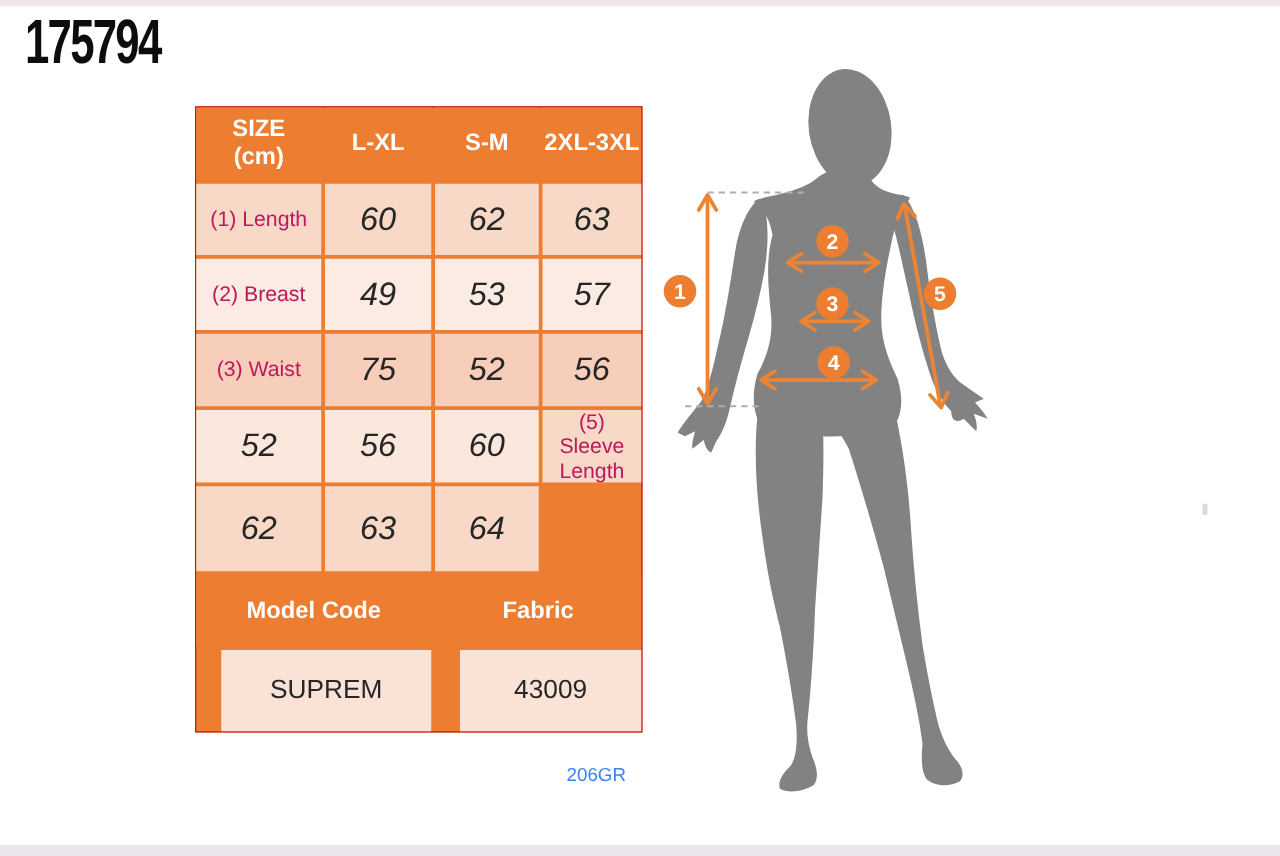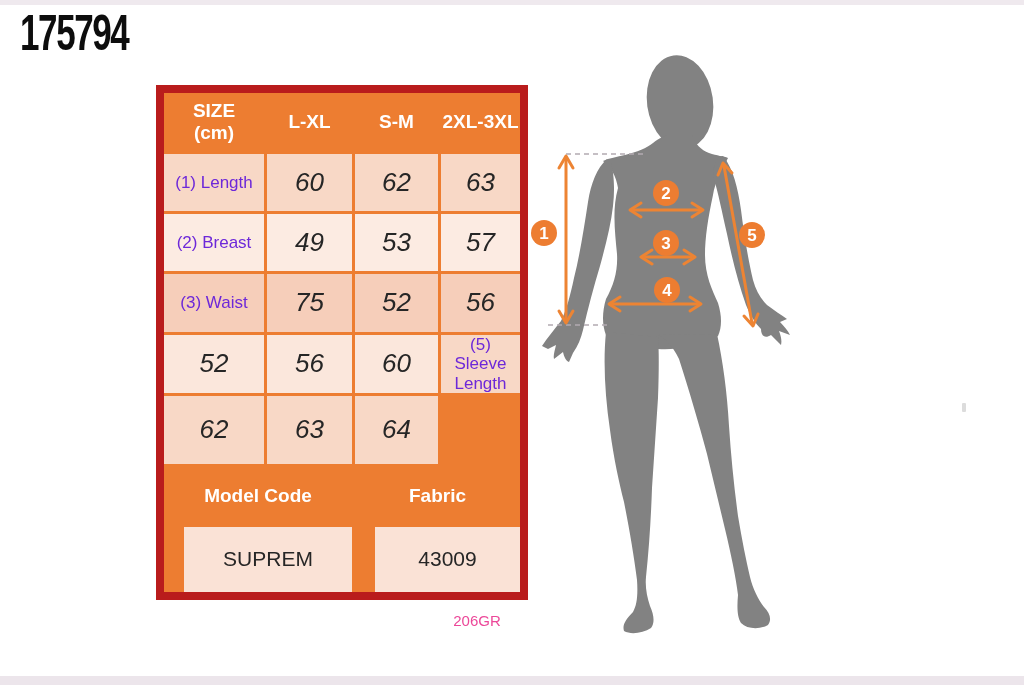--- a/index.html
+++ b/index.html
@@ -16,39 +16,39 @@
     letter-spacing:-2px;transform:scaleX(0.70);transform-origin:left top;
   }
   
   .size-table{
     position:absolute;left:156px;top:85px;
     display:grid;
     grid-template-columns:100px 85px 83px 79px;
     grid-template-rows:58px 57px 57px 58px 58px 68px 57px 65px;
     gap:3px;
     background:#ED7D31;
-    border:8px solid #b91c1c;
+    border:1px solid #b91c1c;
   }
   .cell{
     display:flex;align-items:center;justify-content:center;
     text-align:center;line-height:1.15;
   }
   .head{background:#ED7D31;color:#ffffff;font-weight:bold;font-size:19px;}
-  .lbl{font-size:17px;color:#6d28d9;padding:0 2px;}
+  .lbl{font-size:17px;color:#be185d;padding:0 2px;}
   .val{font-size:26px;color:#262626;font-style:italic;}
   .shade-a{background:#F8D8C6;}
   .shade-b{background:#FCEBE2;text-align:center;}
   .shade-c{background:#F6CEBA;}
   .shade-d{background:#FBE7DC;}
   .shade-e{background:#FAE2D6;margin-left:20px;}
   .span2{grid-column:span 2;}
   .foot-val{font-size:21px;color:#262626;}
   .footnote{
     position:absolute;left:436px;top:612px;width:82px;
-    text-align:center;font-size:15px;color:#ec4899;
+    text-align:center;font-size:15px;color:#3b82f6;
   }
   
   .figure-wrap{position:absolute;left:525px;top:40px;width:320px;height:610px;}
   .stray-mark{position:absolute;left:962px;top:403px;width:4px;height:9px;background:#DCDCDC;border-radius:1px;}
 </style>
 </head>
 <body>
 
 <div class="edge-band band-top"></div>
 <div class="edge-band band-bottom"></div>

